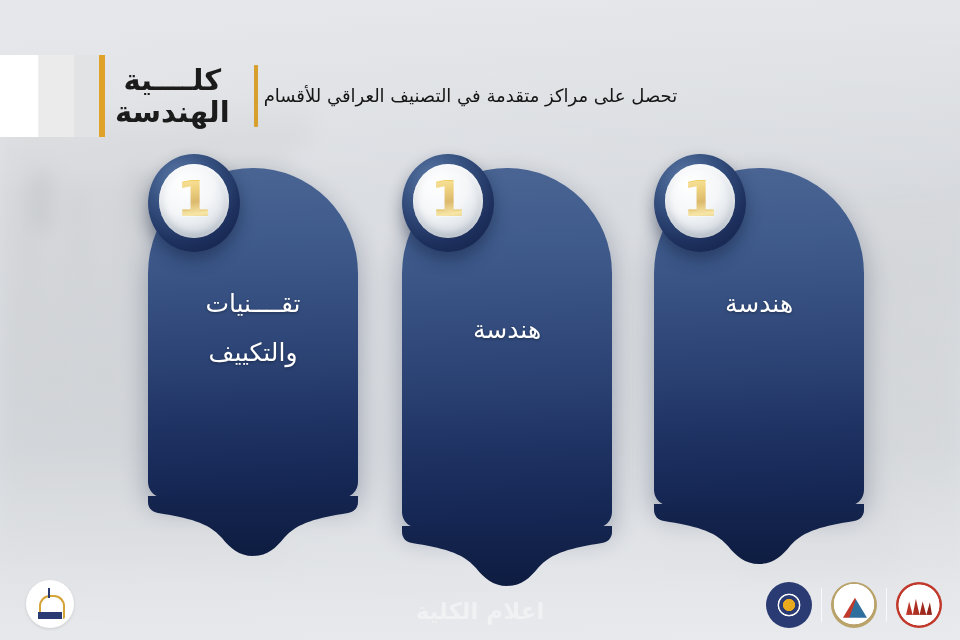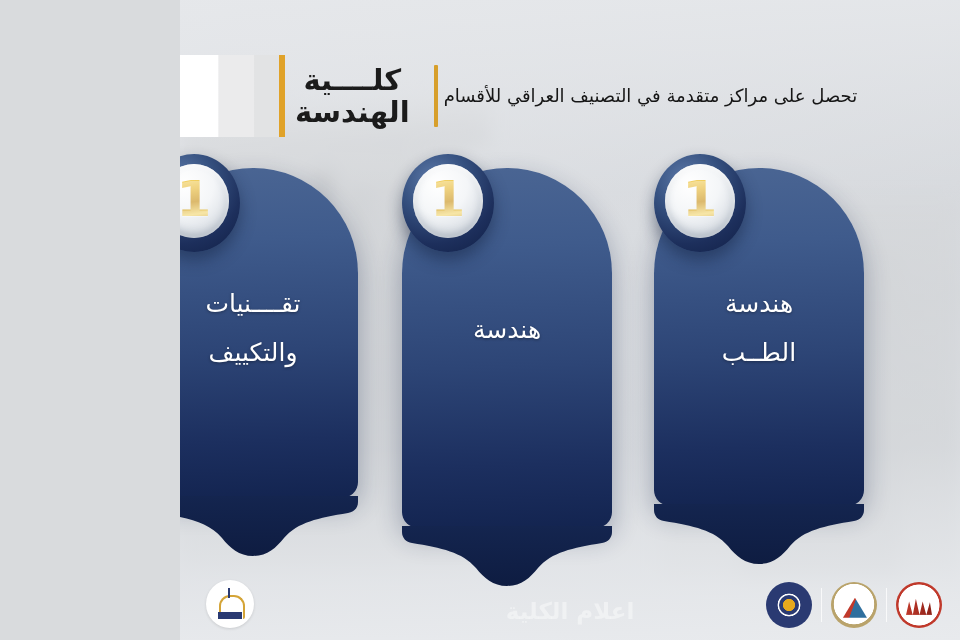--- a/index.html
+++ b/index.html
@@ -3,21 +3,21 @@
 <meta charset="utf-8">
 <title>College of Engineering Ranking Infographic</title>
 <style>
   html,body{margin:0;padding:0;}
   body{
     width:960px;height:640px;overflow:hidden;
     font-family:"DejaVu Sans","Liberation Sans",sans-serif;
     background:#d9dbdd;
   }
   .stage{
-    position:relative;width:780px;height:640px;overflow:hidden;
+    position:relative;width:960px;height:640px;overflow:hidden;
     background:
       linear-gradient(160deg,#e2e4e7 0%,#d5d8dc 38%,#cfd2d6 62%,#dfe1e4 100%);
   }
 
   
   .bg-photo{
     position:absolute;inset:0;overflow:hidden;
     filter:blur(9px) saturate(.45);
     opacity:.55;
   }
@@ -278,21 +278,20 @@
     <div class="card-wrap c3">
       <div class="card h3">
         <div class="badge">
           <div class="ring"></div>
           <div class="inner">
             <span class="num">1</span>
           </div>
         </div>
         <div class="card-text">
           <div>هندسة</div>
-          <div>الطــب</div>
         </div>
       </div>
       <div class="pointer">
         <svg width="210" height="62" viewBox="0 0 210 62">
           <defs>
             <linearGradient id="pg3" x1="0" y1="0" x2="0" y2="1">
               <stop offset="0%" stop-color="#14254f"></stop>
               <stop offset="100%" stop-color="#0e1c41"></stop>
             </linearGradient>
           </defs>

